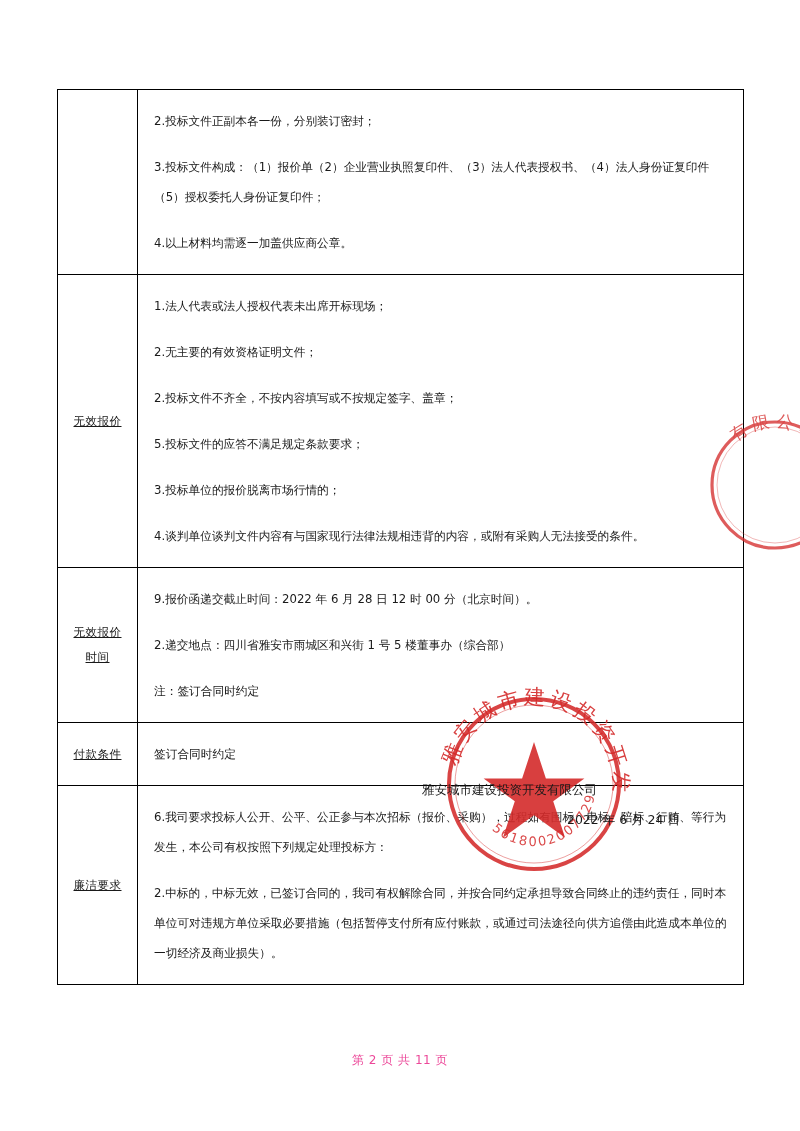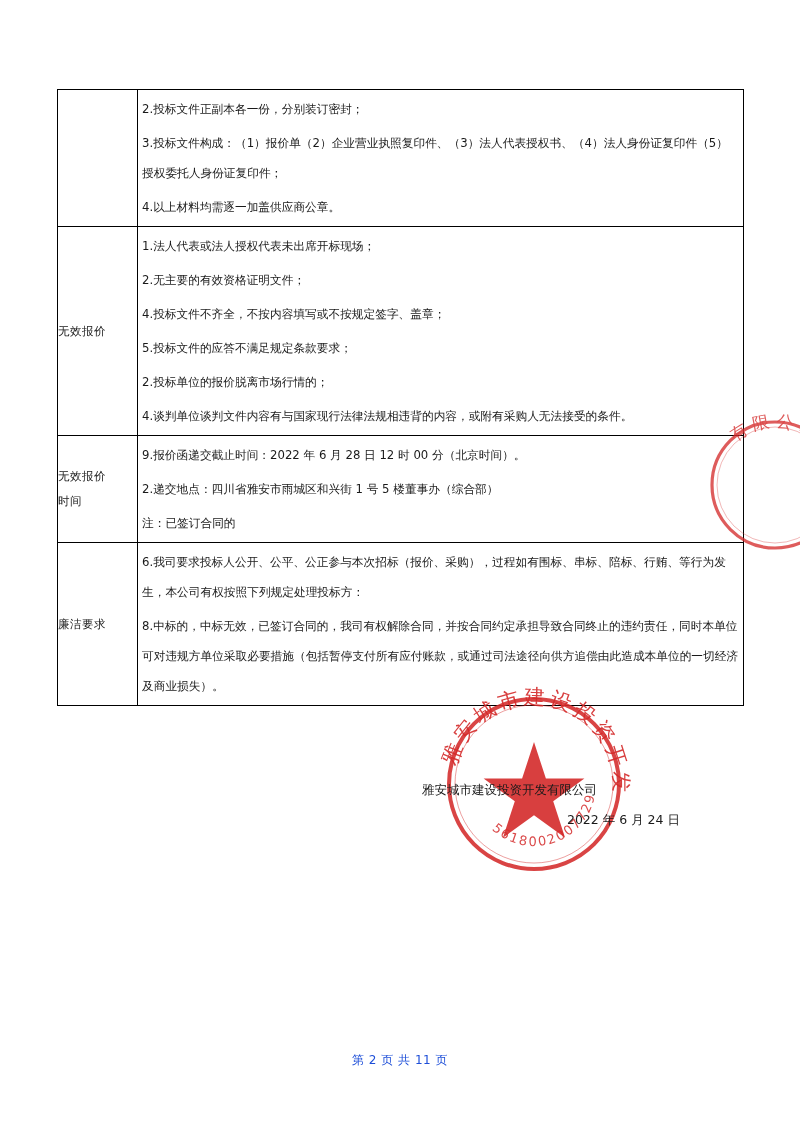--- a/index.html
+++ b/index.html
@@ -28,48 +28,49 @@
     border-collapse: collapse;
     table-layout: fixed;
   }
   table.doc-table td {
     border: 1px solid #000;
     vertical-align: middle;
     padding: 0;
   }
   td.label-cell {
     width: 80px;
-    text-align: left;
+    text-align: center;
     font-size: 11.5px;
     line-height: 26px;
     letter-spacing: 0.5px;
+    text-decoration: underline;
   }
   td.body-cell {
     padding: 6px 10px 6px 10px;
     font-size: 11.7px;
     line-height: 30px;
   }
   .para {
-    margin: 4px;
+    margin: 16px;
     text-indent: 0;
   }
   .label-stack {
     display: block;
     line-height: 25px;
   }
   
   .footer {
     position: absolute;
     left: 0;
     top: 1052px;
     width: 800px;
     text-align: center;
     font-size: 12px;
     letter-spacing: 0.5px;
-    color: #1d4ed8;
+    color: #ec4899;
   }
   
   .sign-block {
     position: absolute;
     left: 380px;
     top: 775px;
     width: 300px;
     font-size: 12.5px;
     line-height: 30px;
     color: #1a1a1a;
@@ -123,44 +124,52 @@
           <p class="para">4.以上材料均需逐一加盖供应商公章。</p>
         </td>
       </tr>
       <tr>
         <td class="label-cell">
           <span>无效报价</span>
         </td>
         <td class="body-cell">
           <p class="para">1.法人代表或法人授权代表未出席开标现场；</p>
           <p class="para">2.无主要的有效资格证明文件；</p>
-          <p class="para">4.投标文件不齐全，不按内容填写或不按规定签字、盖章；</p>
+          <p class="para">2.投标文件不齐全，不按内容填写或不按规定签字、盖章；</p>
           <p class="para">5.投标文件的应答不满足规定条款要求；</p>
-          <p class="para">2.投标单位的报价脱离市场行情的；</p>
+          <p class="para">3.投标单位的报价脱离市场行情的；</p>
           <p class="para">4.谈判单位谈判文件内容有与国家现行法律法规相违背的内容，或附有采购人无法接受的条件。</p>
         </td>
       </tr>
       <tr>
         <td class="label-cell">
           <span class="label-stack">无效报价</span>
           <span class="label-stack">时间</span>
         </td>
         <td class="body-cell">
           <p class="para">9.报价函递交截止时间：2022 年 6 月 28 日  12 时 00 分（北京时间）。</p>
           <p class="para">2.递交地点：四川省雅安市雨城区和兴街 1 号 5 楼董事办（综合部）</p>
-          <p class="para">注：已签订合同的</p>
+          <p class="para">注：签订合同时约定</p>
+        </td>
+      </tr>
+      <tr>
+        <td class="label-cell">
+          <span>付款条件</span>
+        </td>
+        <td class="body-cell">
+          <p class="para">签订合同时约定</p>
         </td>
       </tr>
       <tr>
         <td class="label-cell">
           <span>廉洁要求</span>
         </td>
         <td class="body-cell">
           <p class="para">6.我司要求投标人公开、公平、公正参与本次招标（报价、采购），过程如有围标、串标、陪标、行贿、等行为发生，本公司有权按照下列规定处理投标方：</p>
-          <p class="para">8.中标的，中标无效，已签订合同的，我司有权解除合同，并按合同约定承担导致合同终止的违约责任，同时本单位可对违规方单位采取必要措施（包括暂停支付所有应付账款，或通过司法途径向供方追偿由此造成本单位的一切经济及商业损失）。</p>
+          <p class="para">2.中标的，中标无效，已签订合同的，我司有权解除合同，并按合同约定承担导致合同终止的违约责任，同时本单位可对违规方单位采取必要措施（包括暂停支付所有应付账款，或通过司法途径向供方追偿由此造成本单位的一切经济及商业损失）。</p>
         </td>
       </tr>
     </tbody>
   </table>
 
   <div class="stamp stamp-edge">
     <svg viewBox="0 0 170 170" width="170" height="170" aria-hidden="true">
       <defs>
         <path id="edgeArc" d="M 85,85 m -58,0 a 58,58 0 1 1 116,0"></path>
       </defs>

